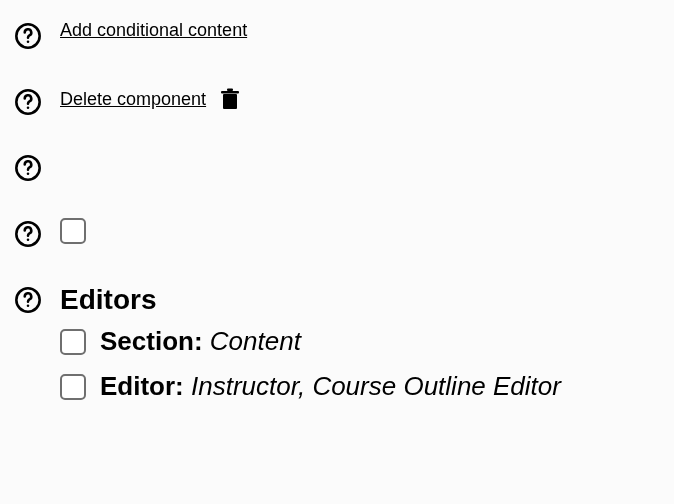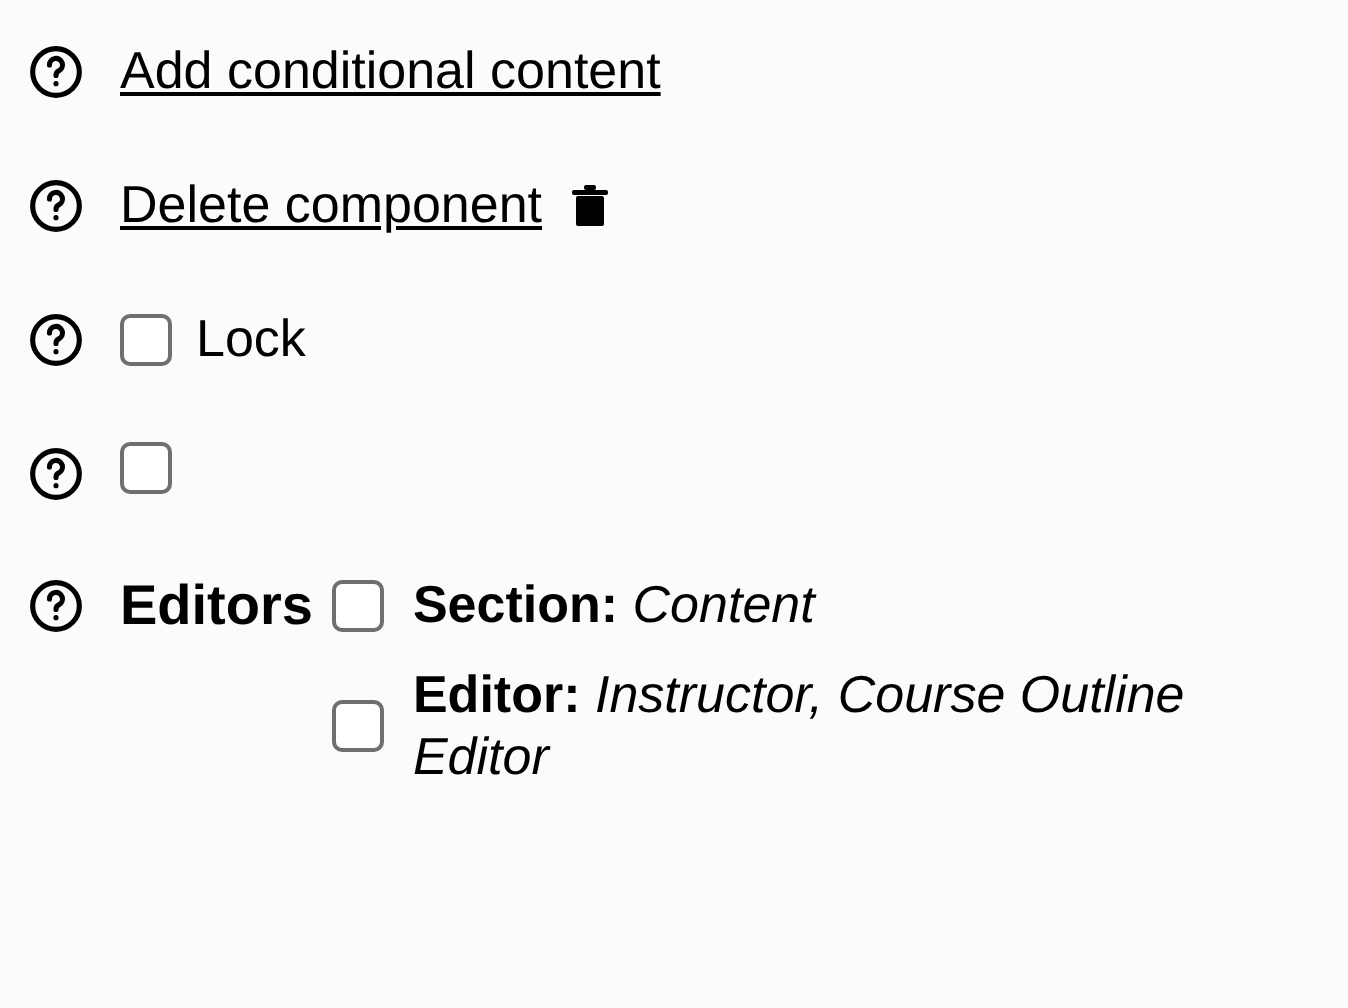--- a/index.html
+++ b/index.html
@@ -29,21 +29,21 @@
     }
     .help-icon svg { width: 28px; height: 28px; }
     .row-body {
       display: flex;
       align-items: center;
       gap: 12px;
     }
     .link {
       text-decoration: underline;
       color: #000;
-      font-size: 26px;
+      font-size: 18px;
       cursor: pointer;
     }
     .trash-icon {
       width: 24px;
       height: 26px;
       display: inline-flex;
       align-items: center;
       justify-content: center;
     }
     .trash-icon svg { width: 24px; height: 26px; }
@@ -55,21 +55,21 @@
       background: #fff;
       flex-shrink: 0;
       cursor: pointer;
     }
     .label {
       font-size: 26px;
       color: #000;
     }
     .section-col {
       display: flex;
-      flex-direction: row;
+      flex-direction: column;
       gap: 10px;
     }
     .heading {
       font-size: 28px;
       font-weight: 700;
     }
     .sub-row {
       display: flex;
       align-items: center;
       gap: 14px;
@@ -123,24 +123,20 @@
 </div>
 
 <div class="row">
   <span class="help-icon">
     <svg viewBox="0 0 24 24" fill="none" stroke="#000" stroke-width="2.2">
       <circle cx="12" cy="12" r="10"></circle>
       <path d="M9.2 9a2.8 2.8 0 1 1 4 2.5c-.9.5-1.2 1-1.2 2" stroke-linecap="round"></path>
       <circle cx="12" cy="17" r="1.1" fill="#000" stroke="none"></circle>
     </svg>
   </span>
-  <div class="row-body">
-    <span class="checkbox"></span>
-    <span class="label">Lock</span>
-  </div>
 </div>
 
 <div class="row">
   <span class="help-icon">
     <svg viewBox="0 0 24 24" fill="none" stroke="#000" stroke-width="2.2">
       <circle cx="12" cy="12" r="10"></circle>
       <path d="M9.2 9a2.8 2.8 0 1 1 4 2.5c-.9.5-1.2 1-1.2 2" stroke-linecap="round"></path>
       <circle cx="12" cy="17" r="1.1" fill="#000" stroke="none"></circle>
     </svg>
   </span>

